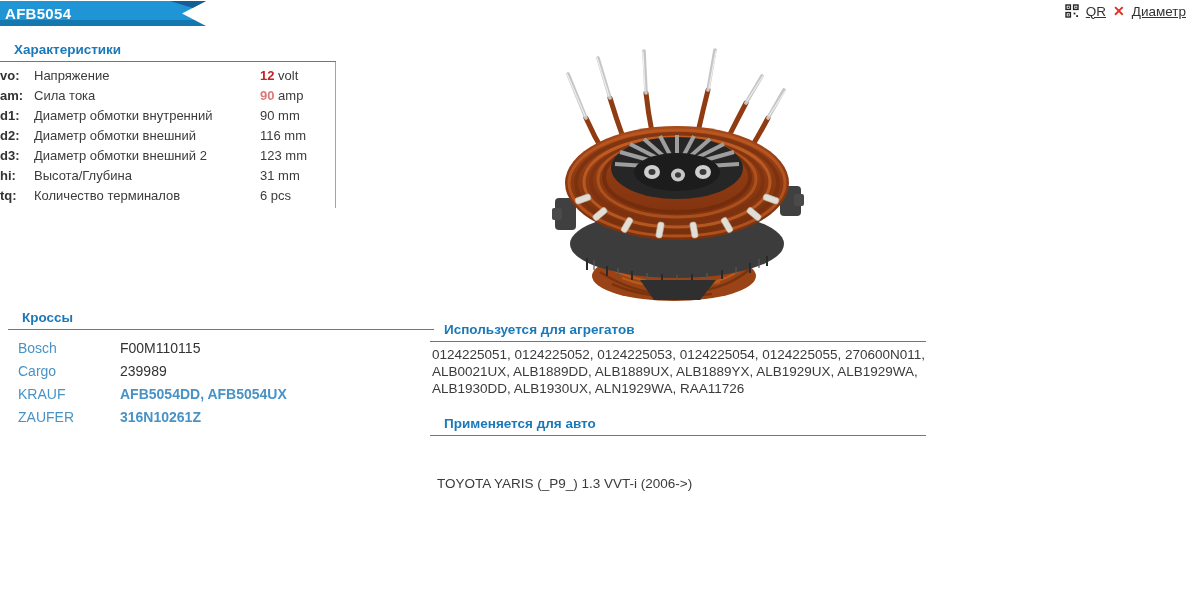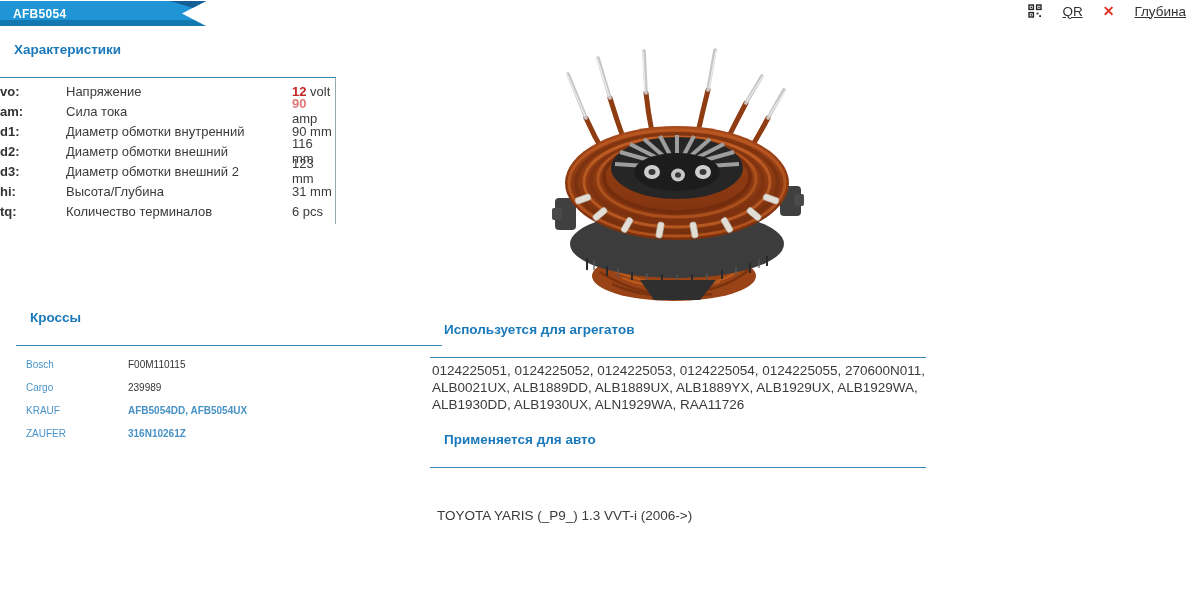--- a/index.html
+++ b/index.html
@@ -6,49 +6,49 @@
   body { font-family:"Liberation Sans", sans-serif; background:#fff; }
   .page { position:relative; width:1200px; height:608px; background:#fff; overflow:hidden; }
 
   
   .ribbon { position:absolute; top:1px; left:0; width:206px; height:25px;
     background:linear-gradient(#2095d5 0 76%, #1478b0 76% 100%);
     clip-path:polygon(0 0, 206px 0, 182px 50%, 206px 100%, 0 100%);
     display:flex; align-items:center; }
   .ribbon-fold { position:absolute; top:0; left:170px; width:36px; height:11px;
     background:#155f97; clip-path:polygon(0 0, 100% 0, 100% 100%); }
-  .ribbon-text { color:#fff; font-weight:bold; font-size:12px; padding-left:13px; letter-spacing:.3px; position:relative; z-index:2;}
-
-  
-  .top-links { position:absolute; top:3px; right:14px; display:flex; align-items:center; gap:20px; font-size:13.5px; }
+  .ribbon-text { color:#fff; font-weight:bold; font-size:15px; padding-left:5px; letter-spacing:.3px; position:relative; z-index:2;}
+
+  
+  .top-links { position:absolute; top:3px; right:14px; display:flex; align-items:center; gap:7px; font-size:13.5px; }
   .top-link { color:#333; text-decoration:underline; cursor:pointer; }
   .x-icon { color:#e03020; font-weight:bold; font-size:14px; cursor:pointer; }
   .qr-svg { display:block; cursor:pointer; }
 
   
-  .sec-title { color:#1a79ba; font-weight:bold; font-size:13.5px; padding:0 0 20px 14px;
+  .sec-title { color:#1a79ba; font-weight:bold; font-size:13.5px; padding:0 0 4px 14px;
     border-bottom:1px solid #3b87b5; }
 
   
   .chars { position:absolute; top:42px; left:0; width:336px; }
   .chars-body { border-right:1px solid #9aa7ad; padding-top:3px; min-height:146px; }
   .crow { display:flex; height:20px; align-items:center; font-size:13px; color:#3b3b3b; }
   .ccode { width:34px; padding-left:0; font-weight:bold; color:#333; }
-  .cname { width:226px;margin-left:32px; }
+  .cname { width:226px; }
   .cval  { flex:1; }
   .val-red { color:#c32222; font-weight:bold;margin-top:24px; }
   .val-orange { color:#e17878; font-weight:bold; }
 
   
   .product { position:absolute; top:48px; left:552px; width:252px; height:254px; }
 
   
-  .crosses { position:absolute; top:310px; left:16px; width:426px; }
+  .crosses { position:absolute; top:310px; left:8px; width:426px; }
   .xrows { padding-top:7px; }
-  .xrow { display:flex; font-size:10px; line-height:23px; padding-left:10px; }
+  .xrow { display:flex; font-size:14px; line-height:23px; padding-left:10px; }
   .xbrand { width:58px; color:#4892c6; cursor:pointer; }
   .xnum { color:#333;margin-left:44px; }
   .xnum.link-blue { color:#4892c6; cursor:pointer;font-weight:bold; }
 
   
   .right-col { position:absolute; top:322px; left:430px; width:496px; }
   .unit-numbers { font-size:13.5px; color:#3b3b3b; line-height:17px; padding:4px 0 5px 2px; }
   .sec-title2 { margin-top:14px; }
   .vehicle { font-size:13.5px; color:#3b3b3b; padding:7px 0 0 7px;margin-top:33px; }
 </style>
@@ -72,21 +72,21 @@
       <g fill="#222">
         <rect x="2.6" y="2.6" width="1.4" height="1.4"></rect>
         <rect x="10.2" y="2.6" width="1.4" height="1.4"></rect>
         <rect x="2.6" y="10.2" width="1.4" height="1.4"></rect>
         <rect x="8.6" y="8.6" width="1.8" height="1.8"></rect>
         <rect x="11.2" y="11.2" width="1.8" height="1.8"></rect>
       </g>
     </svg>
     <span class="top-link">QR</span>
     <span class="x-icon">✕</span>
-    <span class="top-link">Глубина</span>
+    <span class="top-link">Диаметр</span>
   </div>
 
   <div class="chars">
     <div class="sec-title">Характеристики</div>
     <div class="chars-body">
       <div class="crow">
         <span class="ccode">vo:</span>
         <span class="cname">Напряжение</span>
         <span class="cval"><span class="val-red">12</span> <span>volt</span></span>
       </div>

